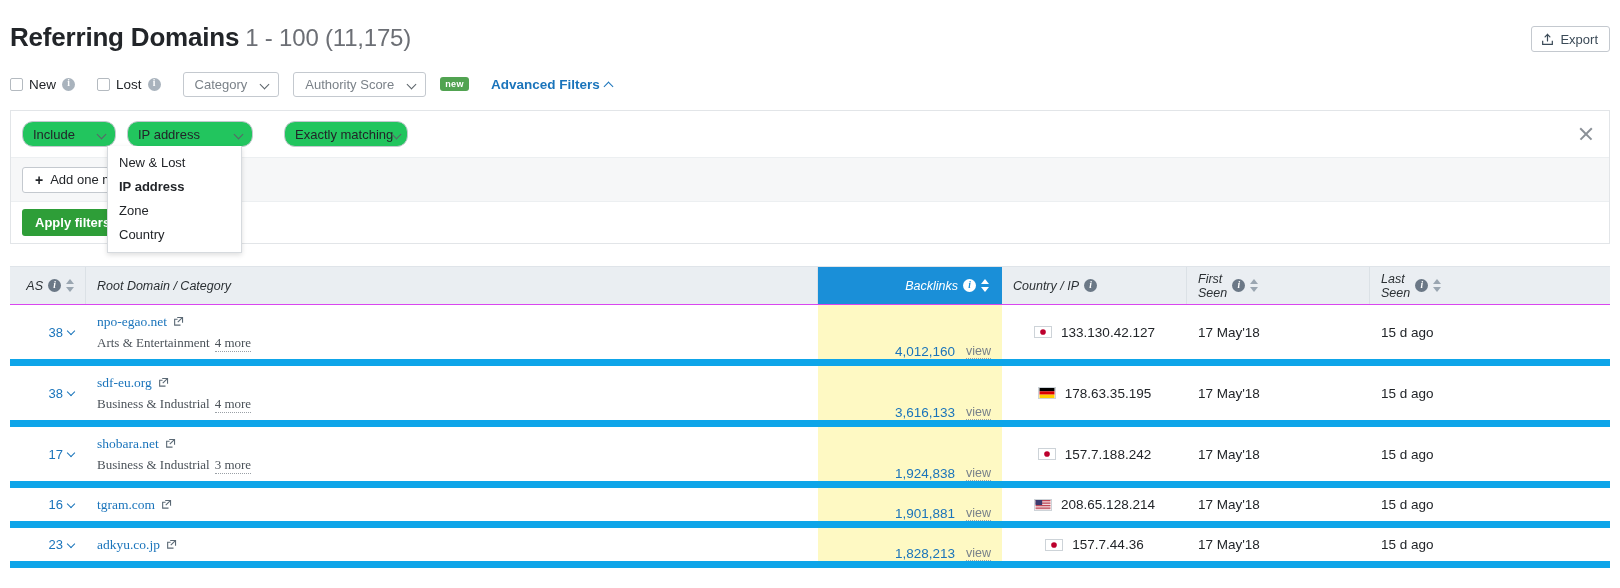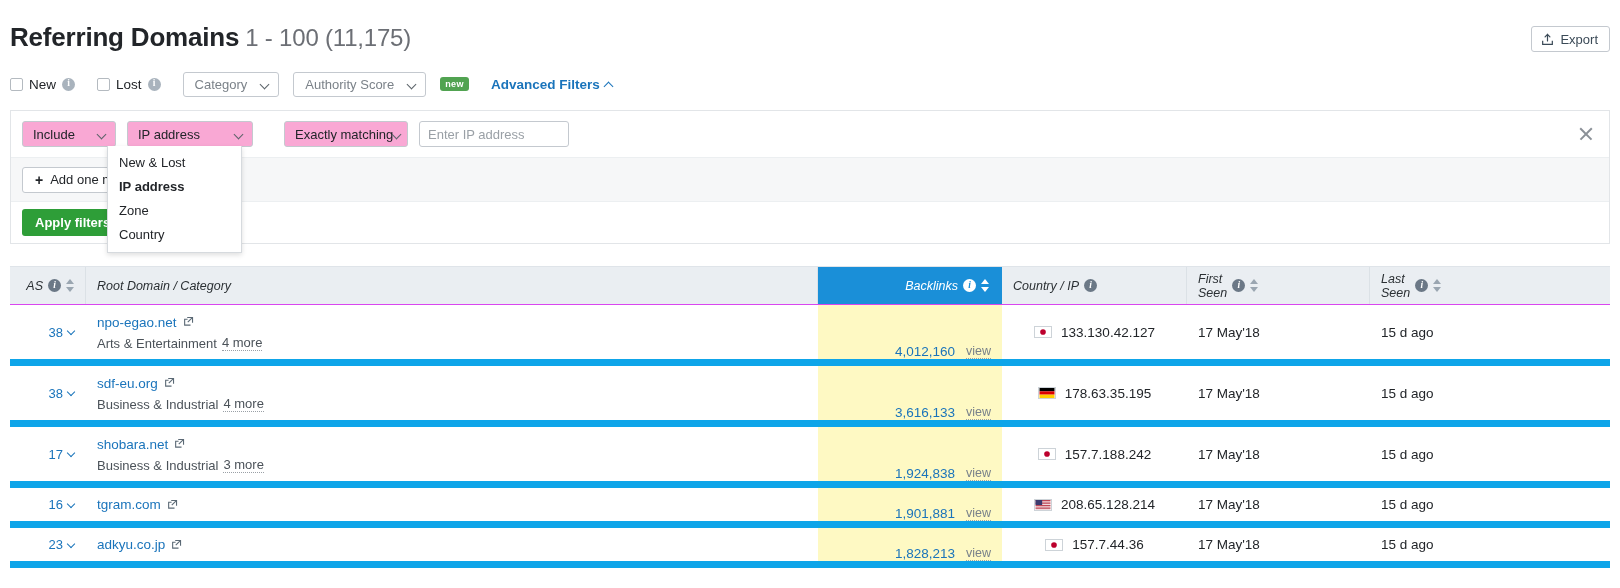--- a/index.html
+++ b/index.html
@@ -83,21 +83,21 @@
   
   .adv-panel {
     position: absolute; left: 10px; top: 110px; width: 1600px; height: 134px;
     border: 1px solid #e2e5e8; background: #fff;
   }
   .adv-row1 {
     position: relative; height: 47px; display: flex; align-items: center;
     padding-left: 11px; border-bottom: 1px solid #eceff1;
   }
   .f-select {
-    height: 26px; border: 1px solid #c4c9cf; border-radius: 3px; background: #f9a8d4;
+    height: 26px; border: 1px solid #c4c9cf; border-radius: 11px; background: #22c55e;
     display: inline-flex; align-items: center; justify-content: space-between;
     padding: 0 8px 0 10px; font-size: 13px; color: #222529; cursor: pointer;
     margin-right: 11px; white-space: nowrap;
   }
   .f-select.w-include { width: 94px; }
   .f-select.w-field { width: 126px; position: relative; z-index: 30; }
   .f-select.w-match { width: 124px; margin-left: 20px; }
   .f-input {
     width: 150px; height: 26px; border: 1px solid #c4c9cf; border-radius: 3px;
     background: #fff; font-size: 13px; color: #222529; padding: 0 8px;
@@ -174,21 +174,21 @@
   .sorter::after  { bottom: 0px; border-top: 5px solid #9aa6b1; }
   .th.c-back .sorter::before { border-bottom-color: #ffffff; }
   .th.c-back .sorter::after  { border-top-color: #ffffff; }
   .th.c-back .info-i { background: #ffffff; color: #1a8fd8; }
 
   .trow { display: flex; border-bottom: 7px solid #0ea5e9; background: #fff; }
   .trow.tall { height: 61px; }
   .trow.short { height: 40px; }
   .td { padding: 0 11px; display: flex; flex-direction: column; justify-content: center; }
   .td.c-as   { width: 76px;  align-items: flex-end; padding-right: 10px; }
-  .td.c-dom  { width: 732px; }
+  .td.c-dom  { width: 732px; font-family: Liberation Serif, serif; }
   .td.c-back { width: 184px; align-items: flex-end; background: #fef9c3; flex-direction: row; justify-content: flex-end; gap: 11px; }
   .td.c-ip   { width: 185px; flex-direction: row; align-items: center; gap: 9px; }
   .td.c-first{ width: 183px; }
   .td.c-last { width: 240px; }
 
   .as-val { font-size: 13px; color: #1a74bb; cursor: pointer; display:flex; align-items:center; gap:5px; }
   .as-caret { width: 8px; height: 8px; position: relative; display:inline-block; }
   .as-caret::after {
     content:''; position:absolute; left:0; top:0;
     width:5px; height:5px; border-right:1.6px solid #1a74bb; border-bottom:1.6px solid #1a74bb;
@@ -259,21 +259,20 @@
         <span class="caret"></span>
       </div>
       <div class="f-select w-field">
         <span>IP address</span>
         <span class="caret"></span>
       </div>
       <div class="f-select w-match">
         <span>Exactly matching</span>
         <span class="caret"></span>
       </div>
-      <input class="f-input" type="text" placeholder="Enter IP address" style="">
       <span class="close-x"></span>
     </div>
 
     <div class="adv-row2">
       <div class="add-more">
         <span class="plus">+</span>
         <span>Add one more</span>
       </div>
     </div>
 

